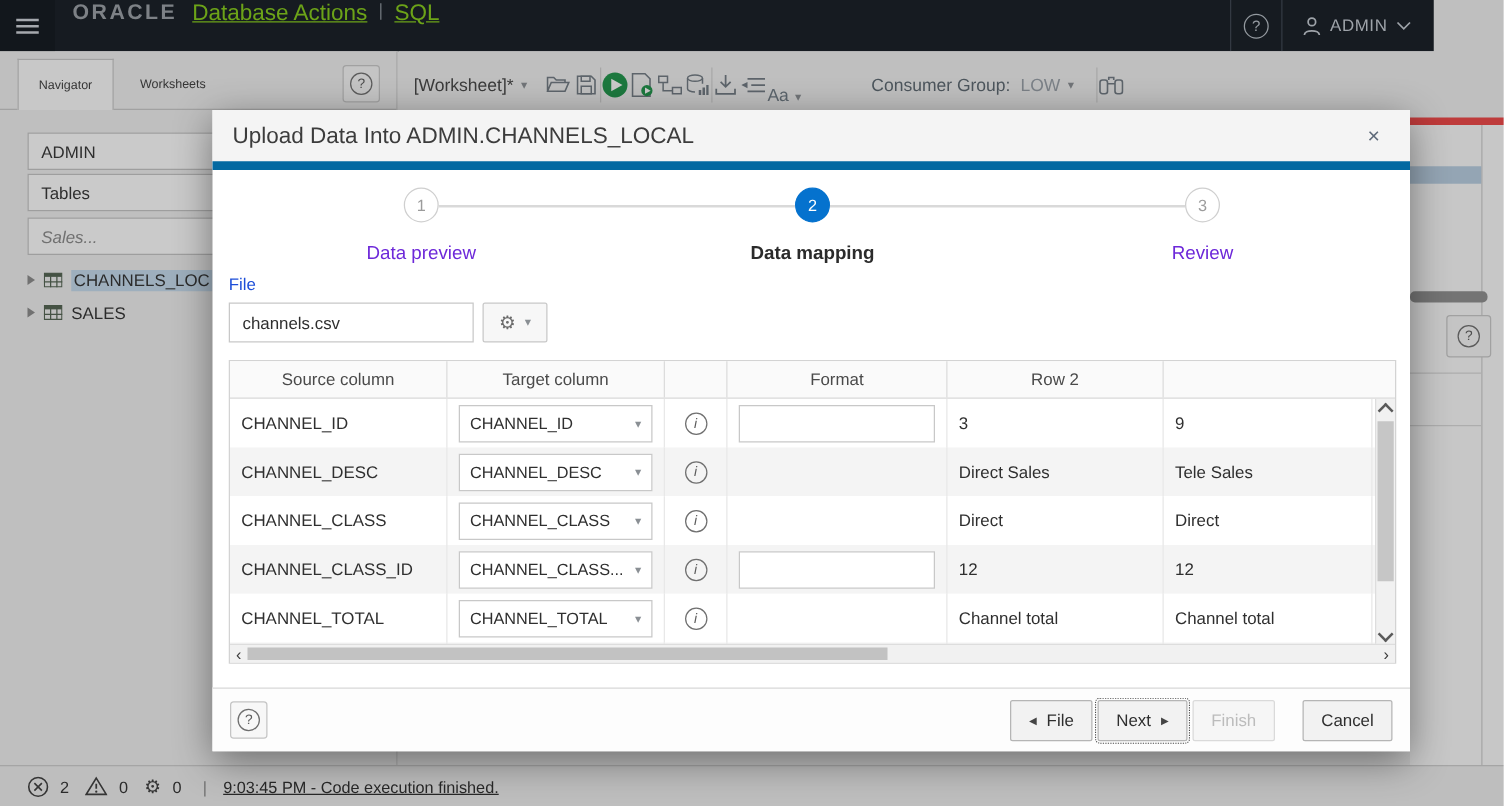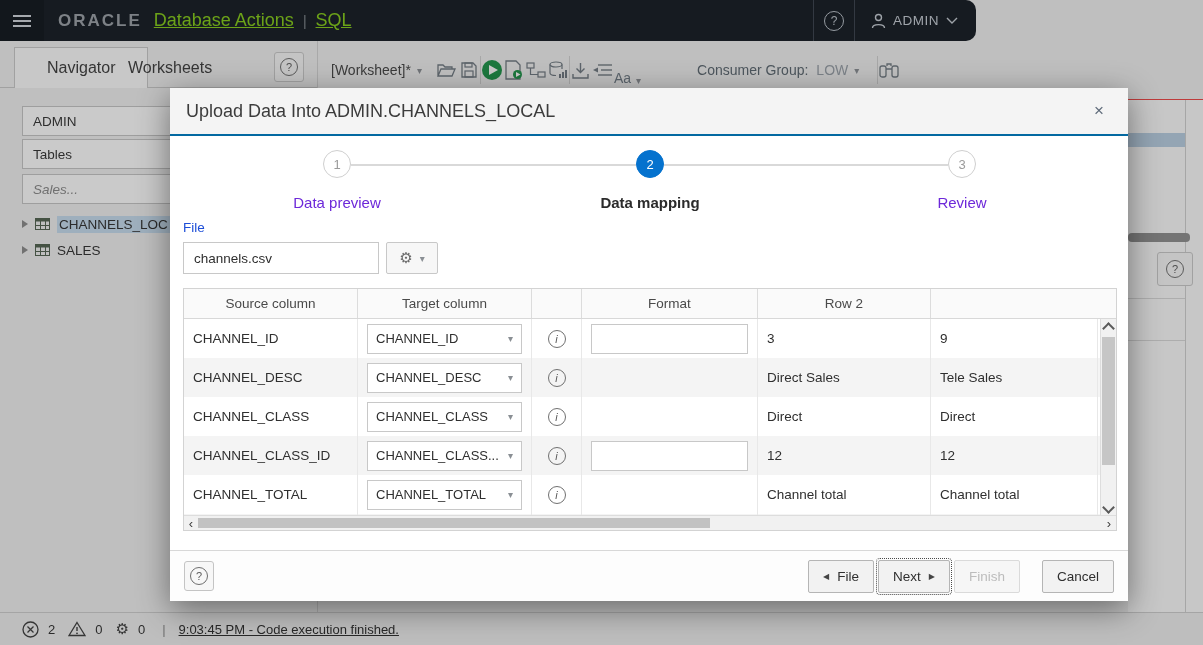--- a/index.html
+++ b/index.html
@@ -3,60 +3,60 @@
 <meta charset="utf-8">
 <style>
   * { margin:0; padding:0; box-sizing:border-box; }
   html,body { width:1203px; height:645px; overflow:hidden; }
   body { font-family:"Liberation Sans", sans-serif; background:#f1f1f1; position:relative; }
 
   
   .app { position:absolute; inset:0; }
 
   
-  .topbar { position:absolute; left:0; top:0; width:976px; height:41px; background:#131a22;
-            display:flex; align-items:center; color:#cdd3da;border-radius:10px; }
+  .topbar { position:absolute; left:0; top:0; width:1147px; height:41px; background:#131a22;
+            display:flex; color:#cdd3da; }
   .hamburger { width:44px; height:41px; background:#0e141b; display:flex; flex-direction:column;
                justify-content:center; align-items:center; gap:3px; cursor:pointer; }
   .hamburger span { display:block; width:18px; height:2px; background:#cfd4da; }
   .brand { font-weight:bold; font-size:17px; letter-spacing:2px; color:#9aa0a6; margin:0 12px 0 14px; }
   .app-title { font-size:18px; color:#84cc16;text-decoration:underline; }
   .app-sep { color:#7d848c; margin:0 9px; font-size:14px; }
   .topbar-right { margin-left:auto; display:flex; align-items:stretch; height:41px; }
   .tb-help { width:42px; display:flex; align-items:center; justify-content:center;
              border-left:1px solid #39414d; border-right:1px solid #39414d; cursor:pointer; }
   .circle-q { width:20px; height:20px; border:1.4px solid #b9c0c8; border-radius:50%;
               color:#b9c0c8; font-size:12px; display:flex; align-items:center; justify-content:center; }
   .tb-user { display:flex; align-items:center; gap:7px; padding:0 18px 0 16px; cursor:pointer;
              color:#c6ccd4; font-size:13.5px; letter-spacing:0.5px; }
 
   
   .left-panel { position:absolute; left:0; top:41px; width:318px; bottom:33px; background:#f1f1f1;
                 border-right:1px solid #d4d4d4; }
   .tabbar { position:relative; height:47px; border-bottom:1px solid #c9c9c9; }
-  .tab { position:absolute; top:6px; height:41px; display:flex; align-items:center; padding:0 32px;
-         font-size:16px; color:#3c3c3c; cursor:pointer; }
+  .tab { position:absolute; top:6px; height:41px; display:flex; align-items:center; padding:0 16px;
+         font-size:10px; color:#3c3c3c; cursor:pointer; }
   .tab.active { left:14px; background:#fdfdfd; border:1px solid #c9c9c9; border-bottom:none; }
   .tab.inactive { left:96px; }
   .panel-help-btn { position:absolute; right:13px; top:11px; width:30px; height:30px; background:#f7f7f7;
                     border:1px solid #c9c9c9; border-radius:3px; display:flex; align-items:center;
                     justify-content:center; cursor:pointer; }
   .circle-q.dark { border-color:#6e6e6e; color:#5c5c5c; width:18px; height:18px; font-size:11px; }
   .panel-field { position:absolute; left:22px; width:282px; height:30px; background:#fff;
                  border:1px solid #c6c6c6; font-size:13.5px; color:#333; display:flex;
                  align-items:center; padding:0 10px; }
   .panel-field.search { color:#8a8a8a; font-style:italic; }
   .tree { position:absolute; left:22px; top:170px; width:282px; }
   .tree-item { display:flex; align-items:center; gap:7px; height:26px; font-size:13.5px; color:#2f2f2f; cursor:pointer; }
   .tw { width:0; height:0; border-left:6px solid #8a8a8a; border-top:4px solid transparent; border-bottom:4px solid transparent; }
   .tree-label.selected { background:#c5dcee; padding:1px 2px; }
 
   
   .toolbar { position:absolute; left:319px; top:41px; width:884px; height:59px; background:#f1f1f1;
-             border-bottom:1px solid #ef4444; display:flex; align-items:center; padding-left:12px; }
+             border-bottom:6px solid #ef4444; display:flex; align-items:center; padding-left:12px; }
   .ws-name { font-size:14px; color:#444; display:flex; align-items:center; gap:6px; cursor:pointer; }
   .caret { color:#8a8f94; font-size:10px; }
   .ticon { width:22px; height:22px; display:flex; align-items:center; justify-content:center; cursor:pointer; }
   .tdiv { width:1px; height:28px; background:#d2d2d2; }
   .aa { font-size:14px; color:#6e7a84; display:flex; gap:5px; align-items:flex-end; cursor:pointer;margin-top:16px; }
   .cgroup { margin-left:56px; display:flex; align-items:center; gap:8px; font-size:14px; color:#5b6770; }
   .cgroup .val { color:#98a0a8; display:flex; gap:6px; align-items:center; cursor:pointer; }
 
   
   .right-frag { position:absolute; left:1128px; top:100px; width:75px; bottom:33px; background:#fbfbfb; }
@@ -76,21 +76,21 @@
   .sb-link { color:#2b2b2b; text-decoration:underline; cursor:pointer; }
   .gear-glyph { font-size:15px; color:#3c3c3c; }
 
   
   .overlay { position:absolute; inset:0; background:rgba(35,35,35,0.24); }
 
   
   .modal { position:absolute; left:170px; top:88px; width:958px; height:513px; background:#fff;
            box-shadow:0 8px 30px rgba(0,0,0,0.45); }
   .m-header { position:absolute; left:0; top:0; right:0; height:48px; background:#f4f4f4;
-              border-bottom:2px solid #0369a1; display:flex; align-items:center; padding:0 16px; }
+              border-bottom:7px solid #0369a1; display:flex; align-items:center; padding:0 16px; }
   .m-title { font-size:18px; color:#3c3c3c; }
   .m-close { margin-left:auto; font-size:17px; color:#5f6b7a; cursor:pointer; padding:2px 8px; }
 
   
   .stepper { position:absolute; left:0; top:48px; width:100%; height:86px; }
   .st-line { position:absolute; top:28px; height:2px; background:#d9d9d9; }
   .st-circle { position:absolute; top:14px; width:28px; height:28px; border-radius:50%; background:#fff;
                border:1.5px solid #cfcfcf; color:#9b9b9b; font-size:13px; display:flex;
                align-items:center; justify-content:center; }
   .st-circle.active { background:#0572ce; border-color:#0572ce; color:#fff; }

